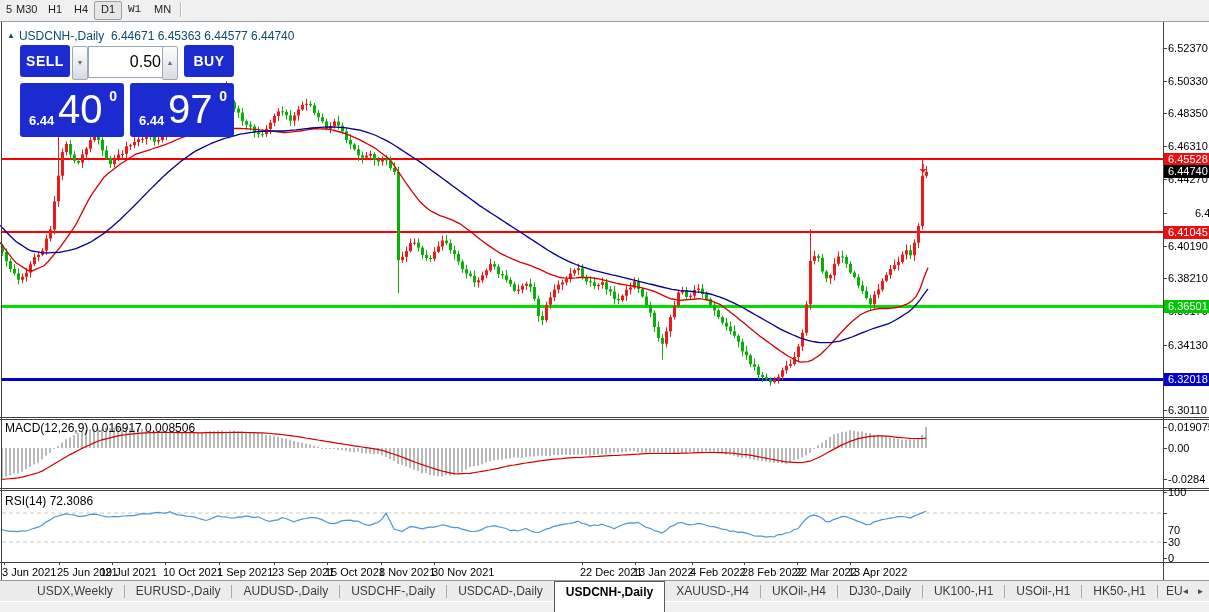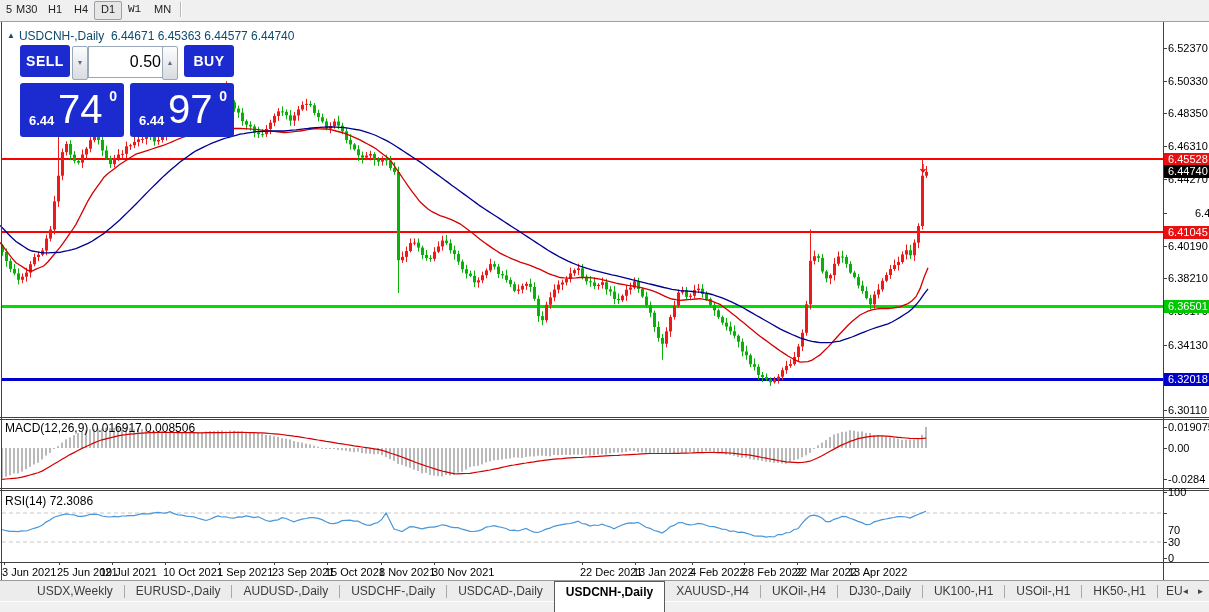--- a/index.html
+++ b/index.html
@@ -813,21 +813,21 @@
 </div>
 
 <div id="trade-panel" class="abs">
   <div class="blue-btn" style="left:0;top:0;width:50px;height:32px;line-height:32px;">SELL</div>
   <div class="spin-btn" style="left:52px;">▼</div>
   <div id="volume-field">0.50</div>
   <div class="spin-btn" style="left:142px;">▲</div>
   <div class="blue-btn" style="left:164px;top:0;width:50px;height:32px;line-height:32px;">BUY</div>
   <div class="price-box" style="left:0;">
     <span class="small">6.44</span>
-    <span class="big">74</span>
+    <span class="big">40</span>
     <span class="sup">0</span>
   </div>
   <div class="price-box" style="left:110px;">
     <span class="small">6.44</span>
     <span class="big">97</span>
     <span class="sup">0</span>
   </div>
 </div>
 
 <div class="ind-label abs" style="left:5px;top:421px;">MACD(12,26,9) 0.016917 0.008506</div>

